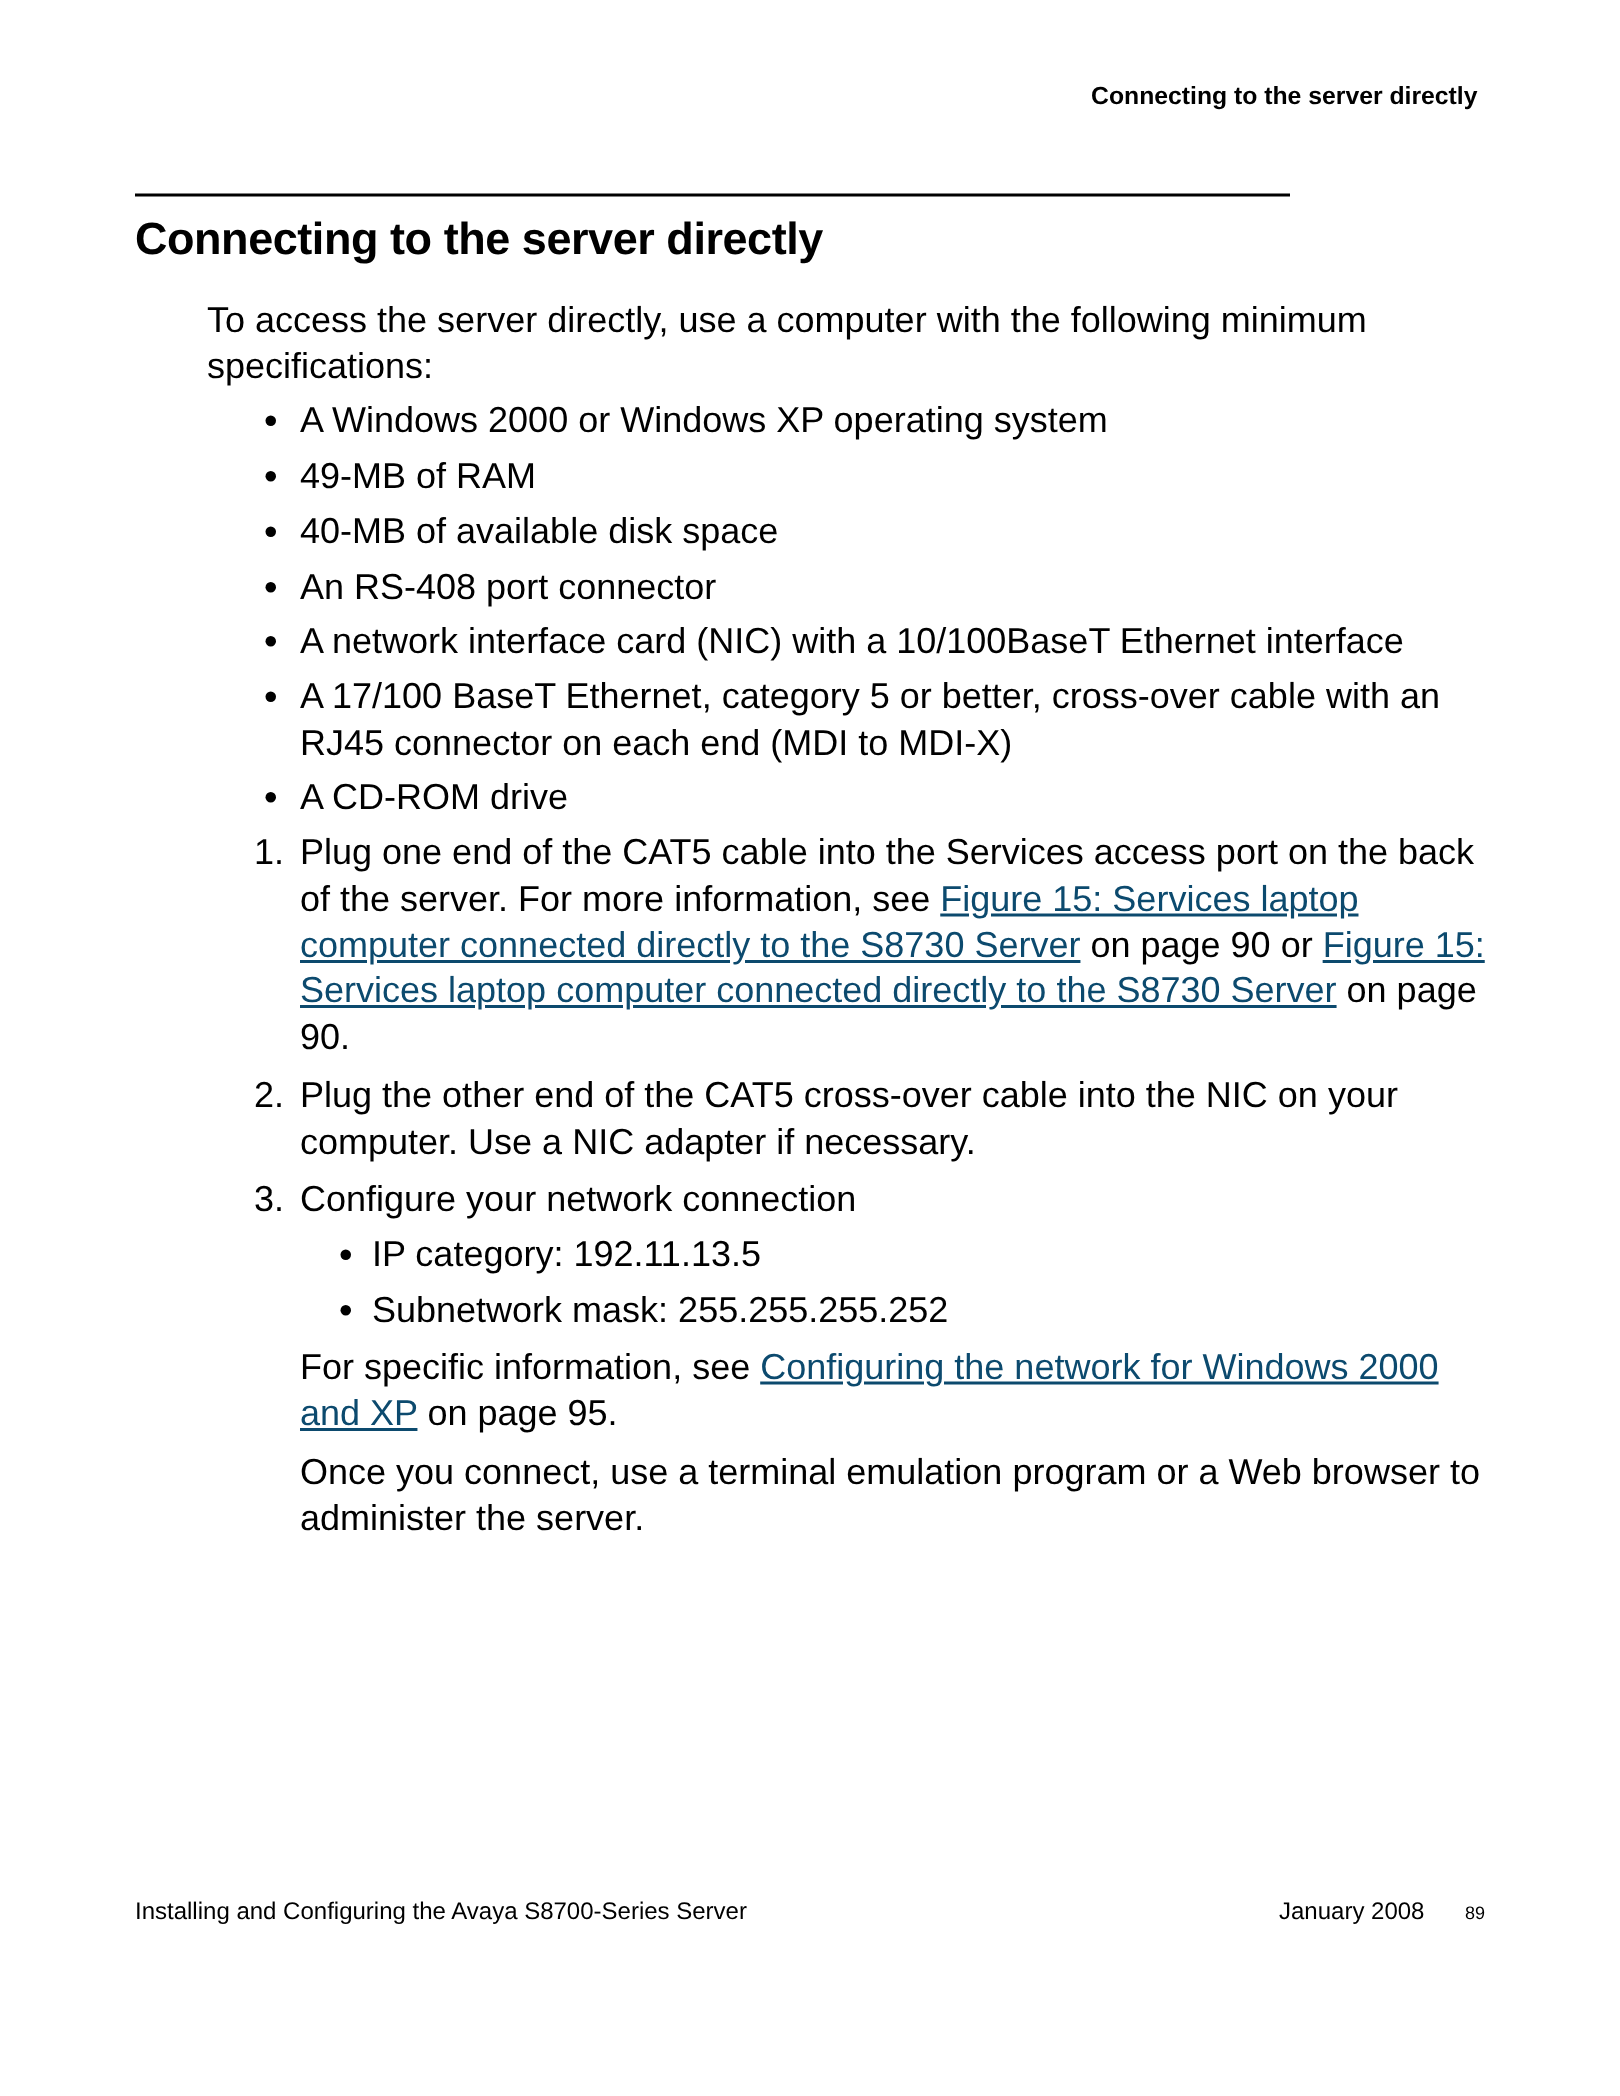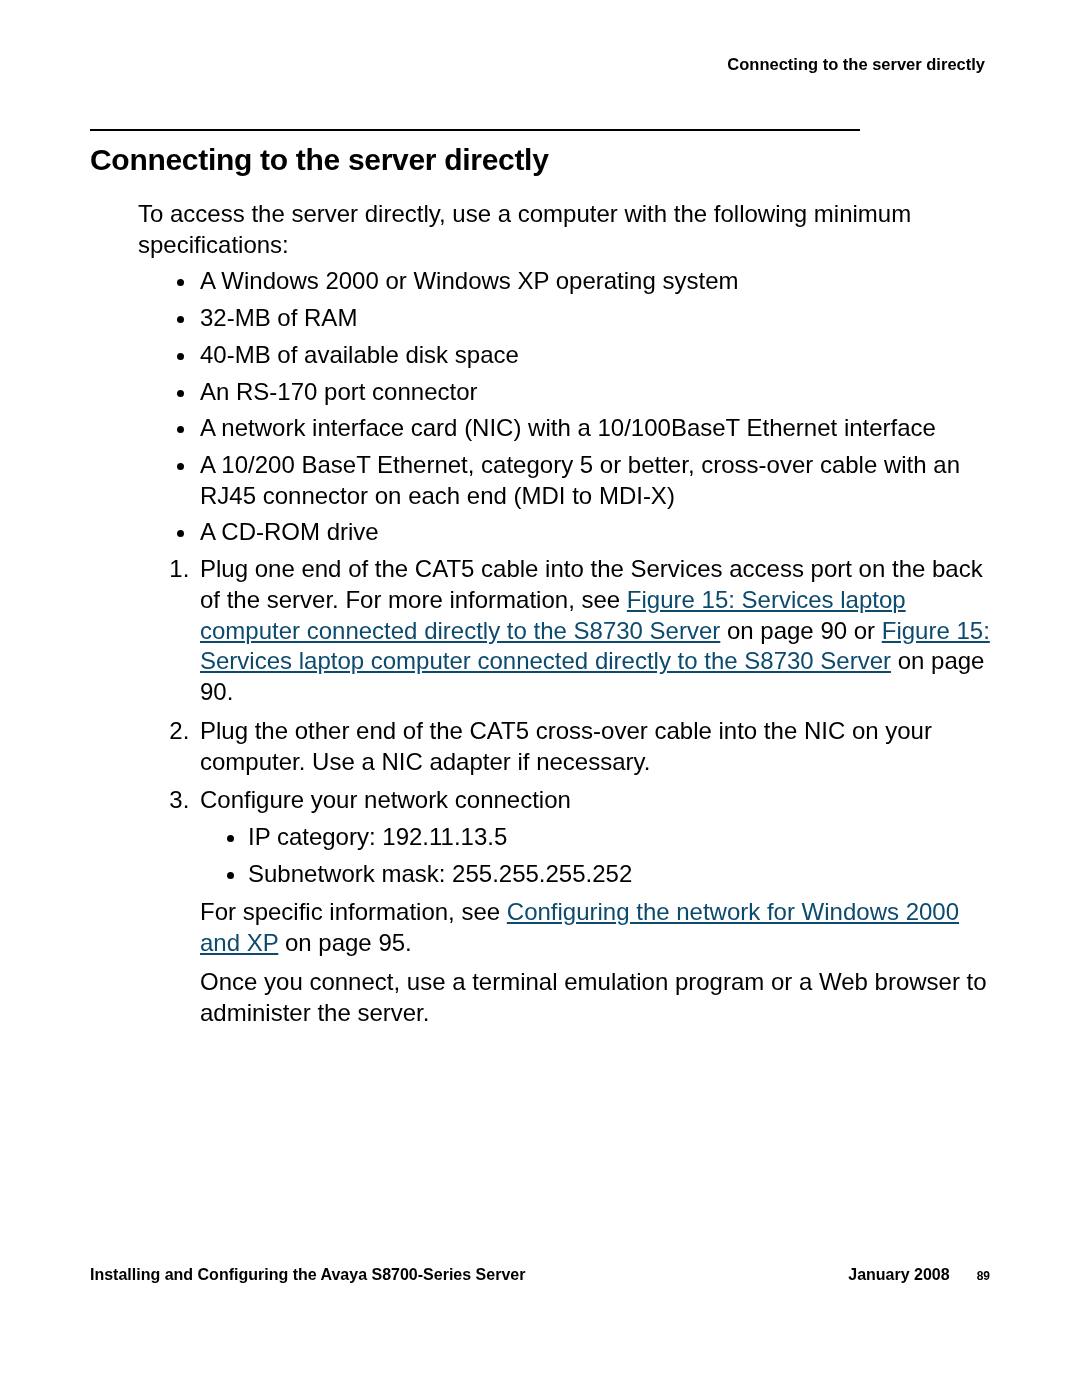--- a/index.html
+++ b/index.html
@@ -74,21 +74,21 @@
   a.doc-link {
     color: #0c4a6e;
     text-decoration: underline;
   }
   .footer {
     position: absolute;
     left: 90px;
     right: 90px;
     bottom: 50px;
     font-size: 16px;
-    font-weight: bold;
+    font-weight: normal;
     display: flex;
     justify-content: space-between;
     align-items: baseline;
     text-align: right;
   }
   .footer .right {
     display: flex;
     align-items: baseline;
     gap: 27px;
   }
@@ -105,25 +105,25 @@
 
   <hr class="rule">
   <h1 class="section-title">Connecting to the server directly</h1>
 
   <div class="body">
 
     <p class="intro">To access the server directly, use a computer with the following minimum specifications:</p>
 
     <ul class="bullets">
       <li>A Windows 2000 or Windows XP operating system</li>
-      <li>32-MB of RAM</li>
+      <li>49-MB of RAM</li>
       <li>40-MB of available disk space</li>
-      <li>An RS-170 port connector</li>
+      <li>An RS-408 port connector</li>
       <li>A network interface card (NIC) with a 10/100BaseT Ethernet interface</li>
-      <li>A 10/200 BaseT Ethernet, category 5 or better, cross-over cable with an RJ45 connector on each end (MDI to MDI-X)</li>
+      <li>A 17/100 BaseT Ethernet, category 5 or better, cross-over cable with an RJ45 connector on each end (MDI to MDI-X)</li>
       <li>A CD-ROM drive</li>
     </ul>
 
     <ol class="steps">
       <li>
         <span>Plug one end of the CAT5 cable into the Services access port on the back of the server. For more information, see </span><a class="doc-link" href="#">Figure 15:  Services laptop computer connected directly to the S8730 Server</a><span> on page 90 or </span><a class="doc-link" href="#">Figure 15:  Services laptop computer connected directly to the S8730 Server</a><span> on page 90.</span>
       </li>
       <li>Plug the other end of the CAT5 cross-over cable into the NIC on your computer. Use a NIC adapter if necessary.</li>
       <li>
         <span>Configure your network connection</span>

